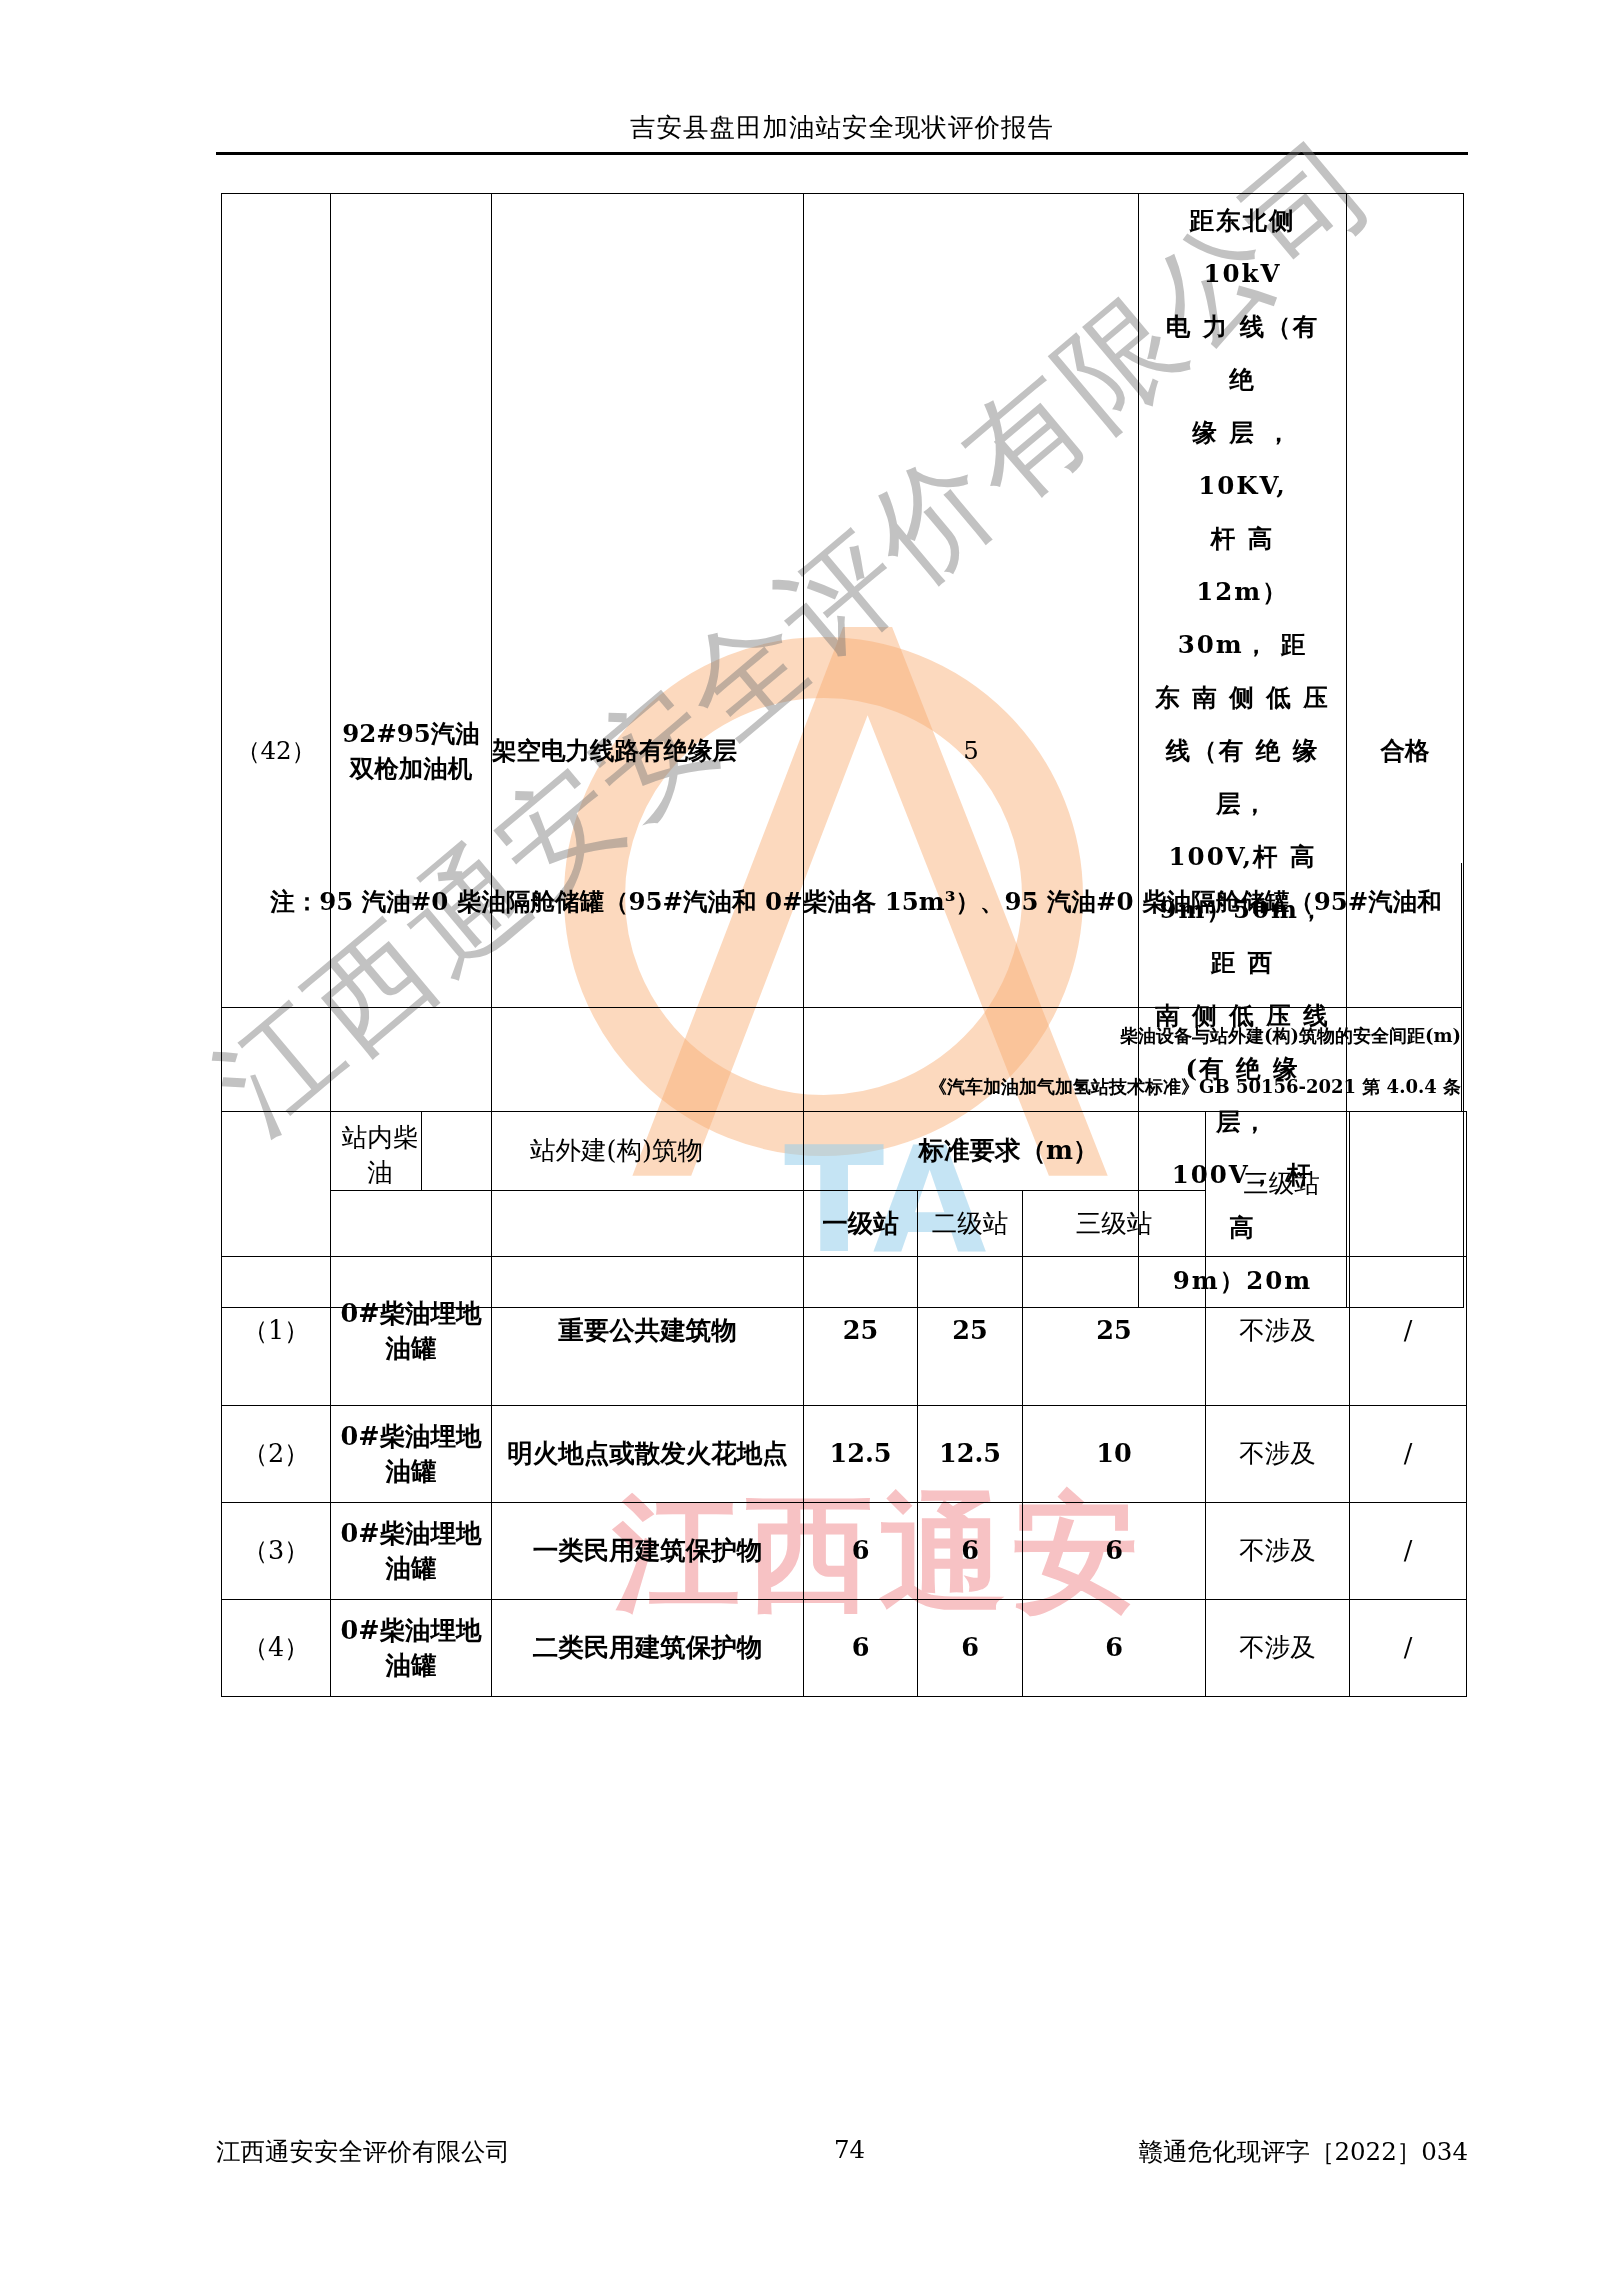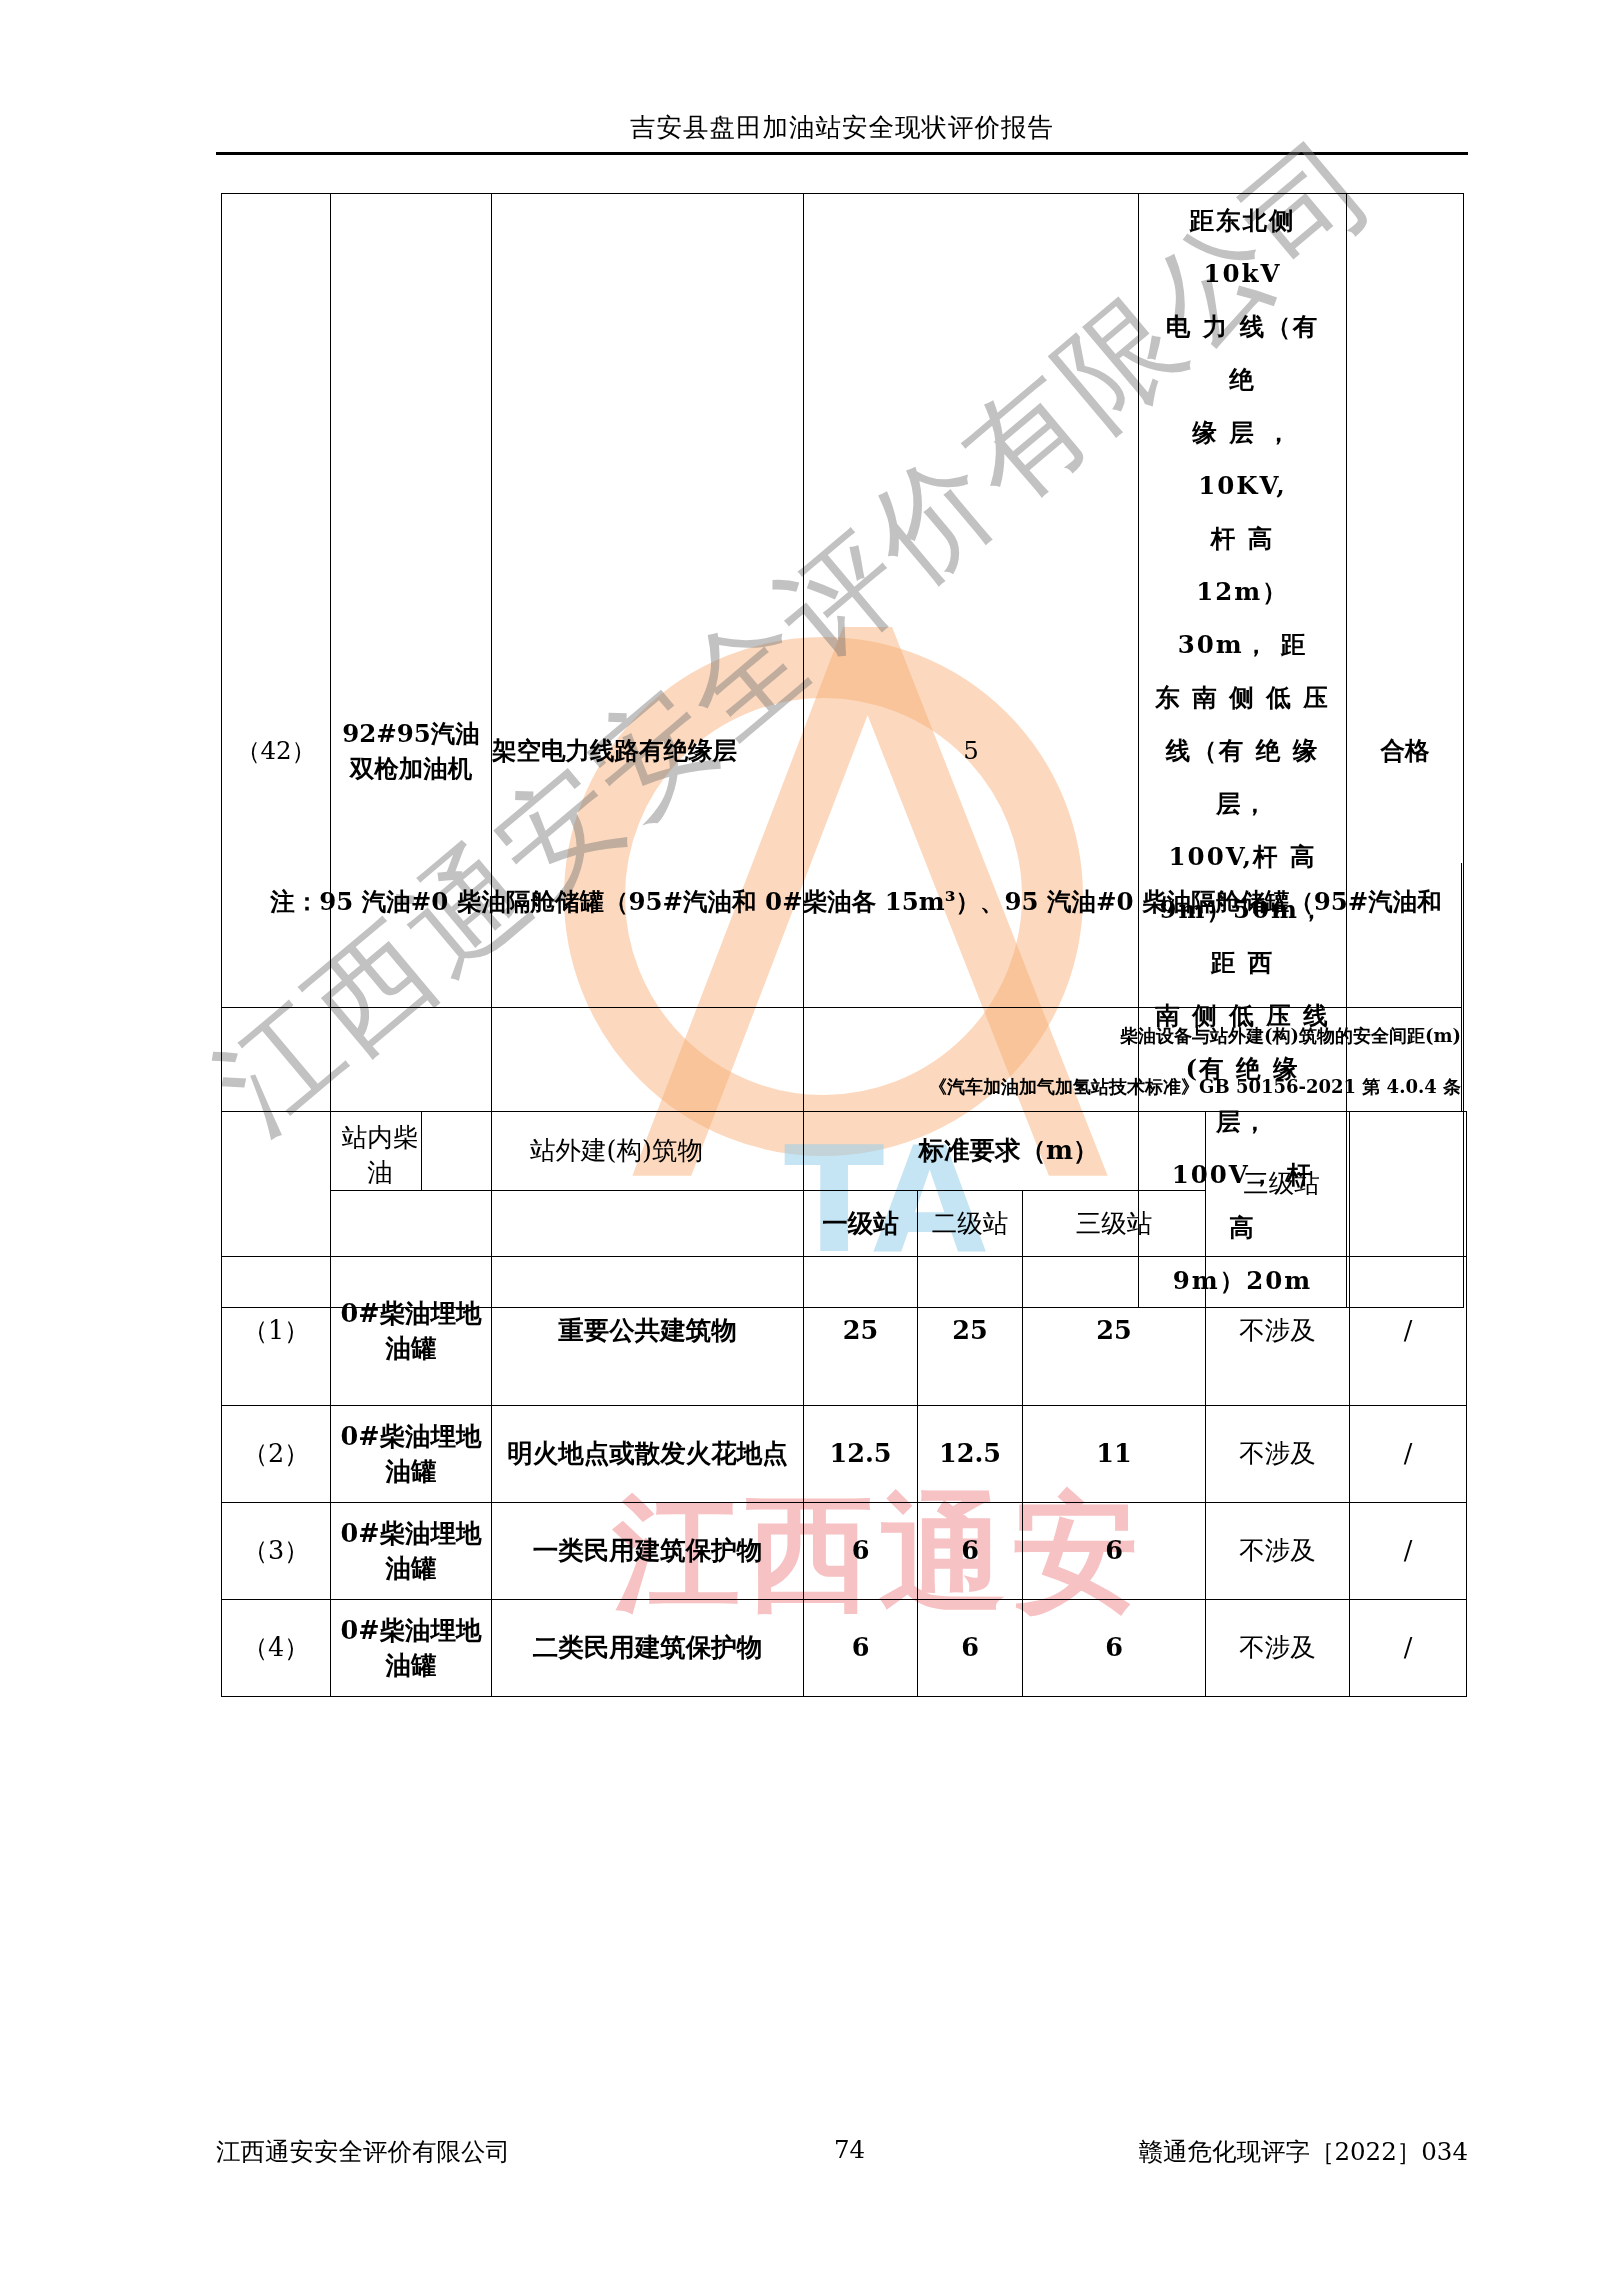--- a/index.html
+++ b/index.html
@@ -151,21 +151,21 @@
     <td>25</td>
     <td class="normal">不涉及</td>
     <td class="normal">/</td>
   </tr>
   <tr class="rN">
     <td class="normal">（2）</td>
     <td colspan="2" class="two-line">0#柴油埋地油罐</td>
     <td class="two-line">明火地点或散发火花地点</td>
     <td>12.5</td>
     <td>12.5</td>
-    <td>11</td>
+    <td>10</td>
     <td class="normal">不涉及</td>
     <td class="normal">/</td>
   </tr>
   <tr class="rN">
     <td class="normal">（3）</td>
     <td colspan="2" class="two-line">0#柴油埋地油罐</td>
     <td>一类民用建筑保护物</td>
     <td>6</td>
     <td>6</td>
     <td>6</td>

